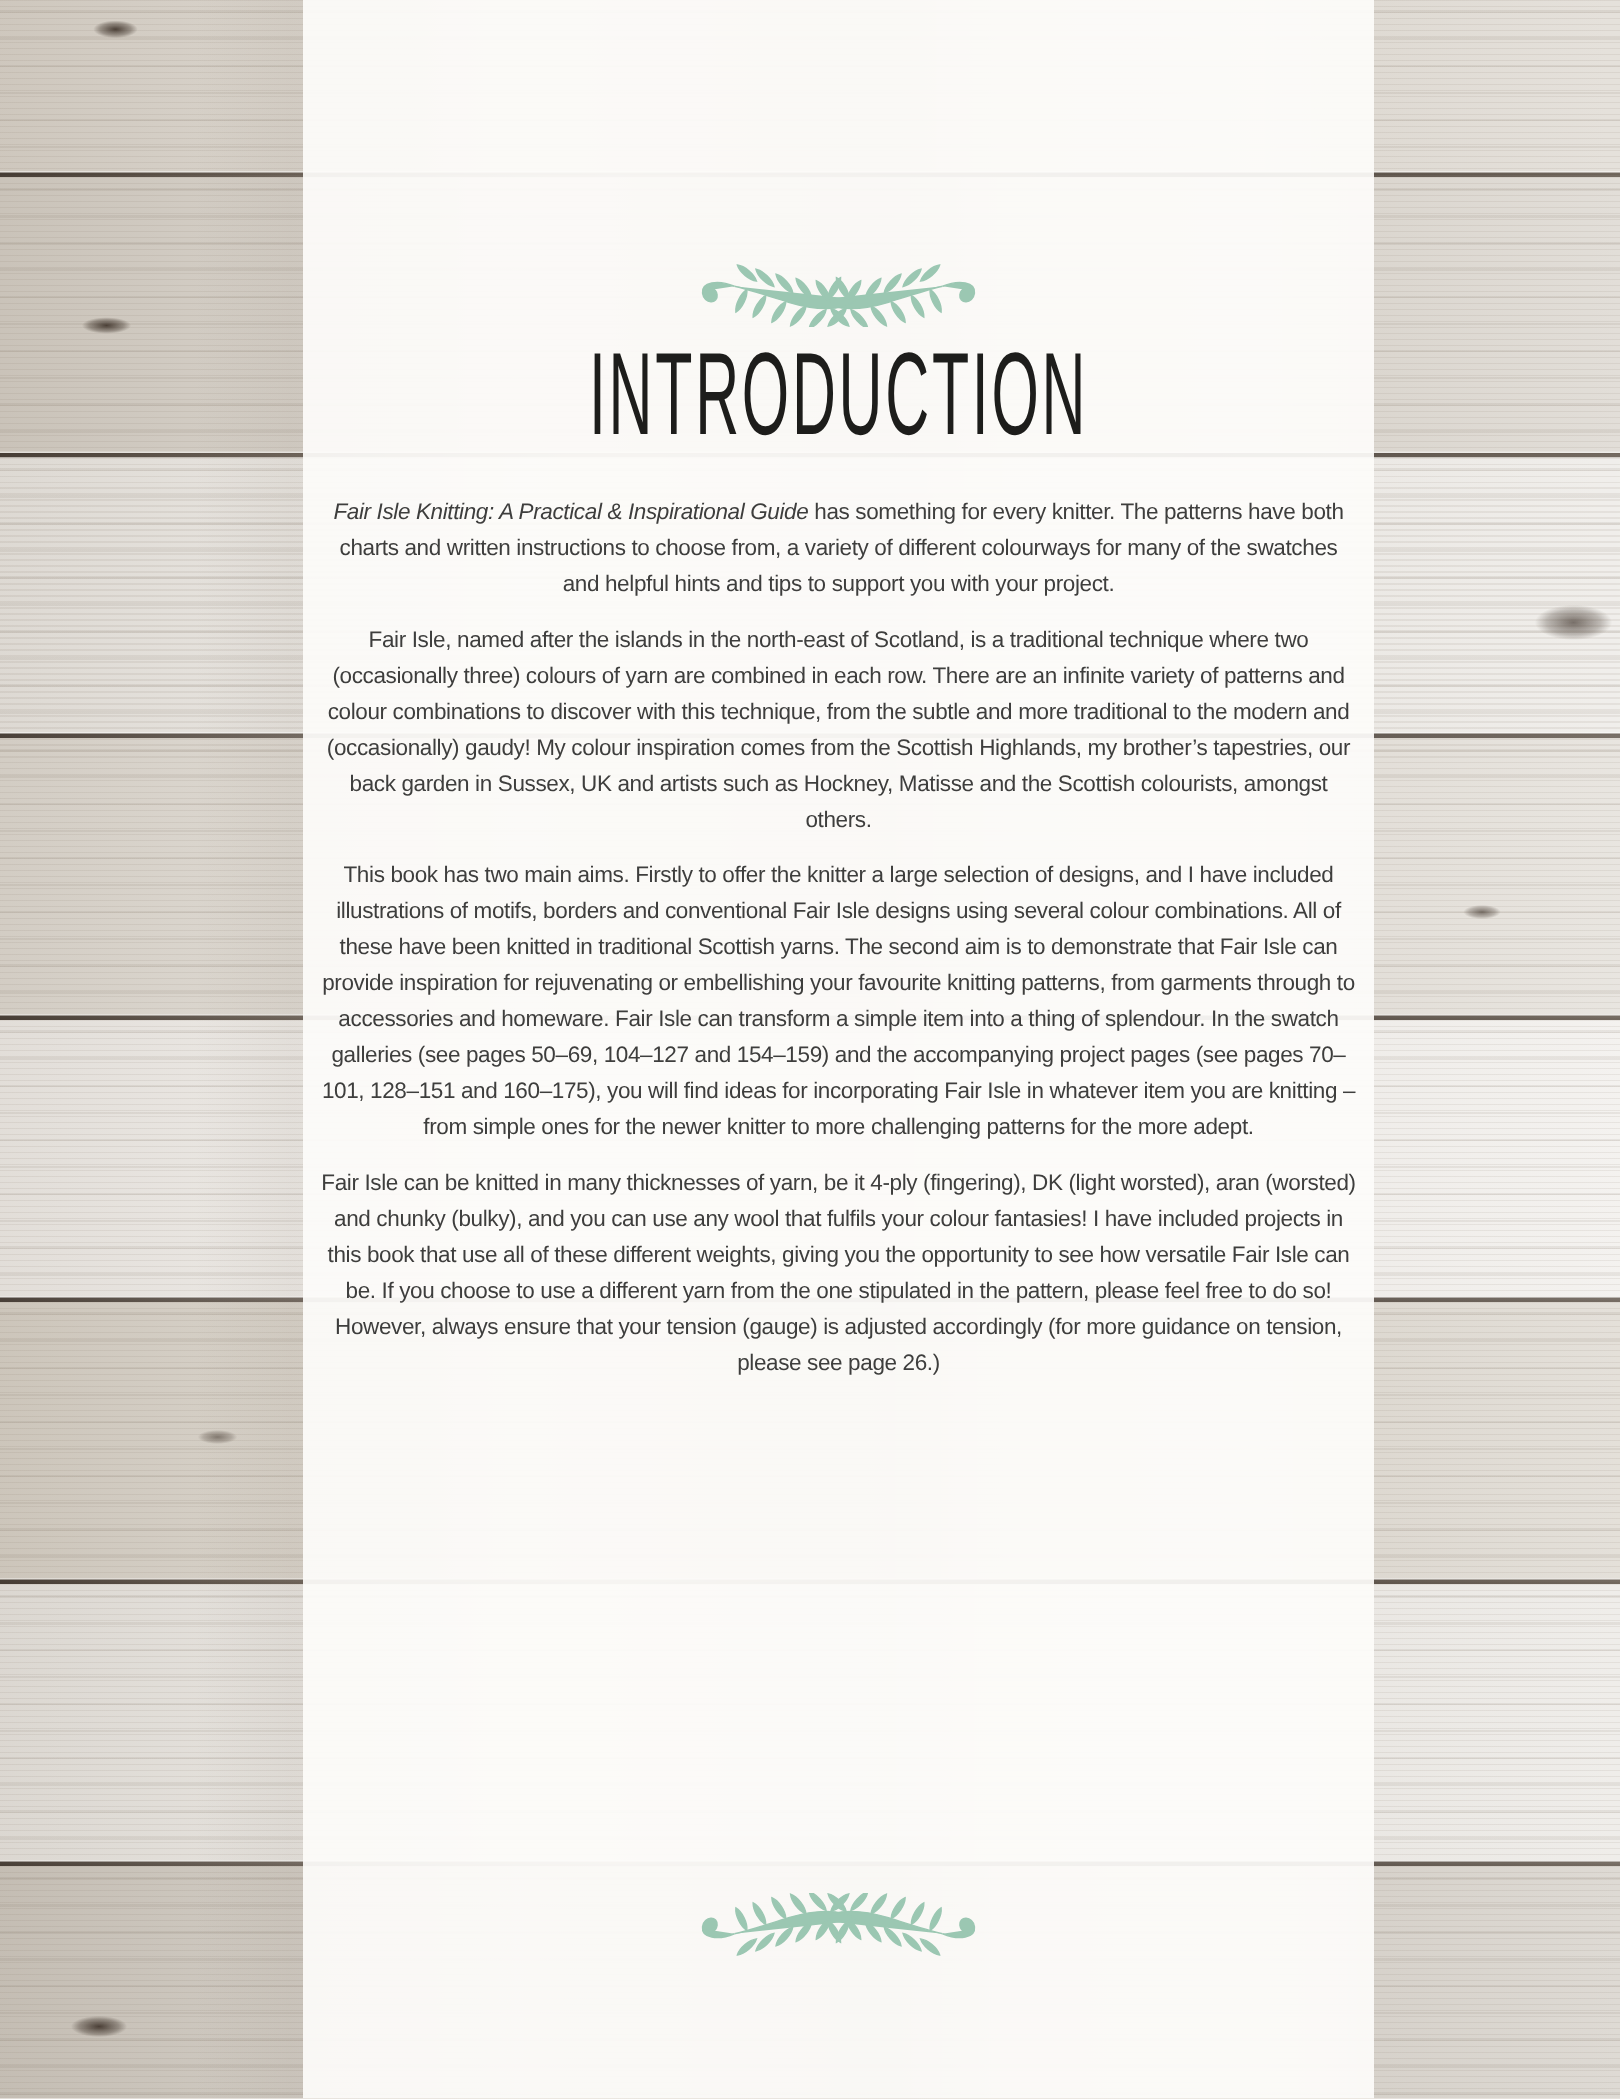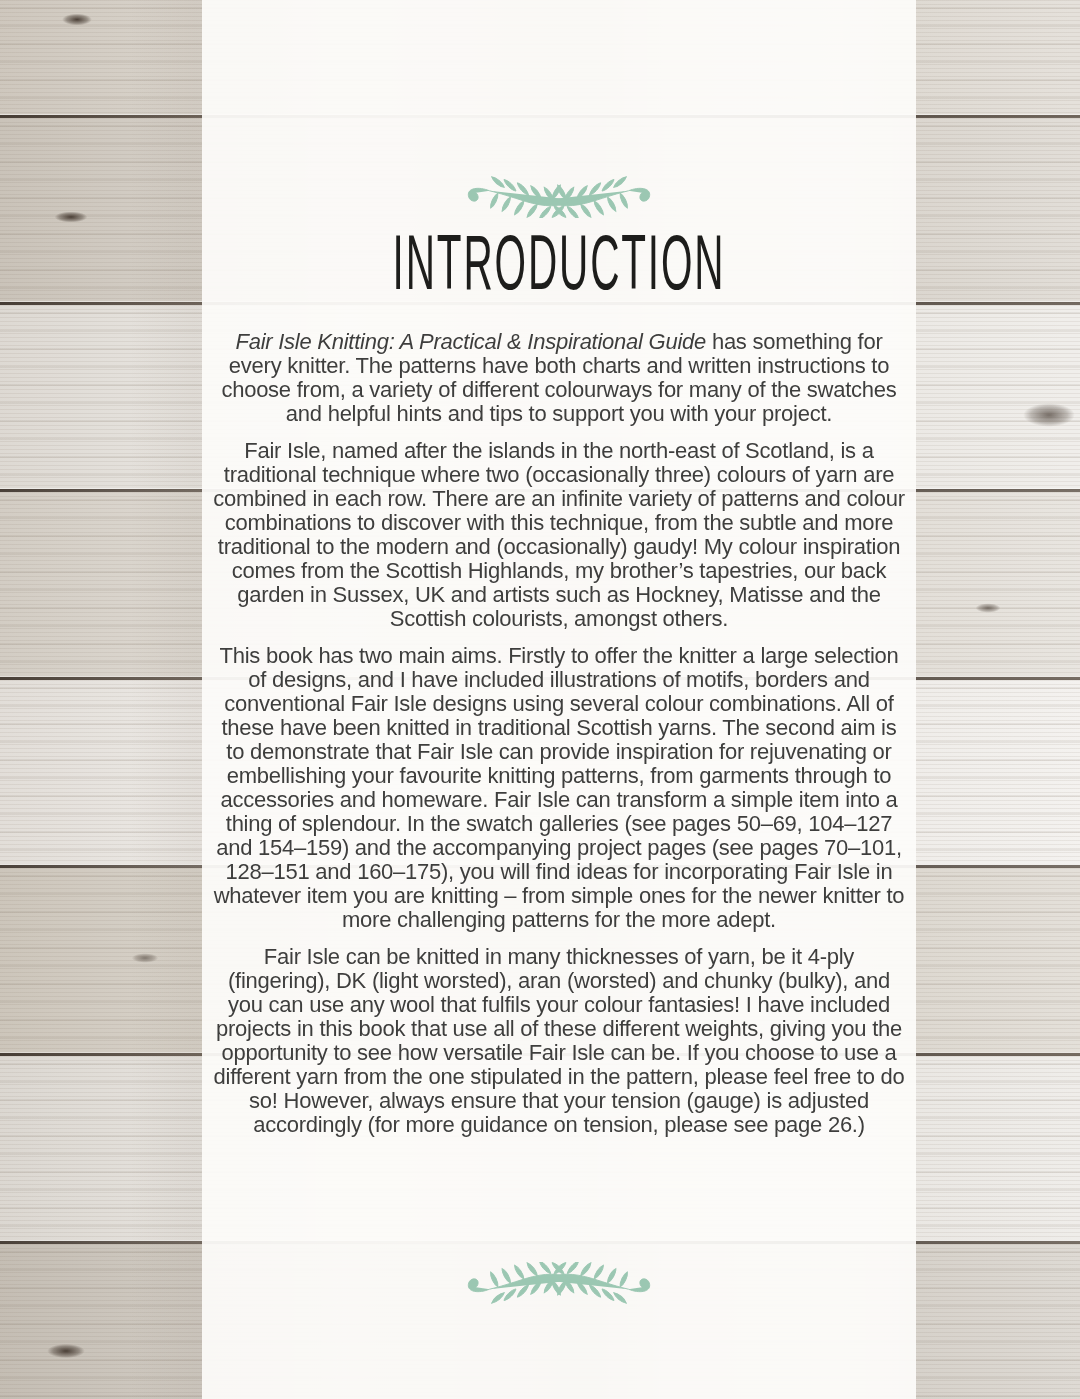--- a/index.html
+++ b/index.html
@@ -66,21 +66,21 @@
     display:inline-block;white-space:nowrap;
     font-size:78px;line-height:78px;font-weight:400;letter-spacing:0.045em;
     color:var(--title);
     transform:scale(0.52,1);transform-origin:50% 50%;
   }
 
   
   .text-col{
     position:absolute;top:330px;left:50%;transform:translateX(-50%);
     width:692px;text-align:center;
-    font-size:22px;line-height:24px;letter-spacing:-0.25px;
+    font-size:15px;line-height:24px;letter-spacing:-0.25px;
     color:var(--text);
   }
   .text-col p{margin:0 0 13px 0;}
   .lead-italic{font-style:italic;}
 </style>
 </head>
 <body>
 
 <svg width="0" height="0" style="position:absolute" aria-hidden="true">
   <defs>

